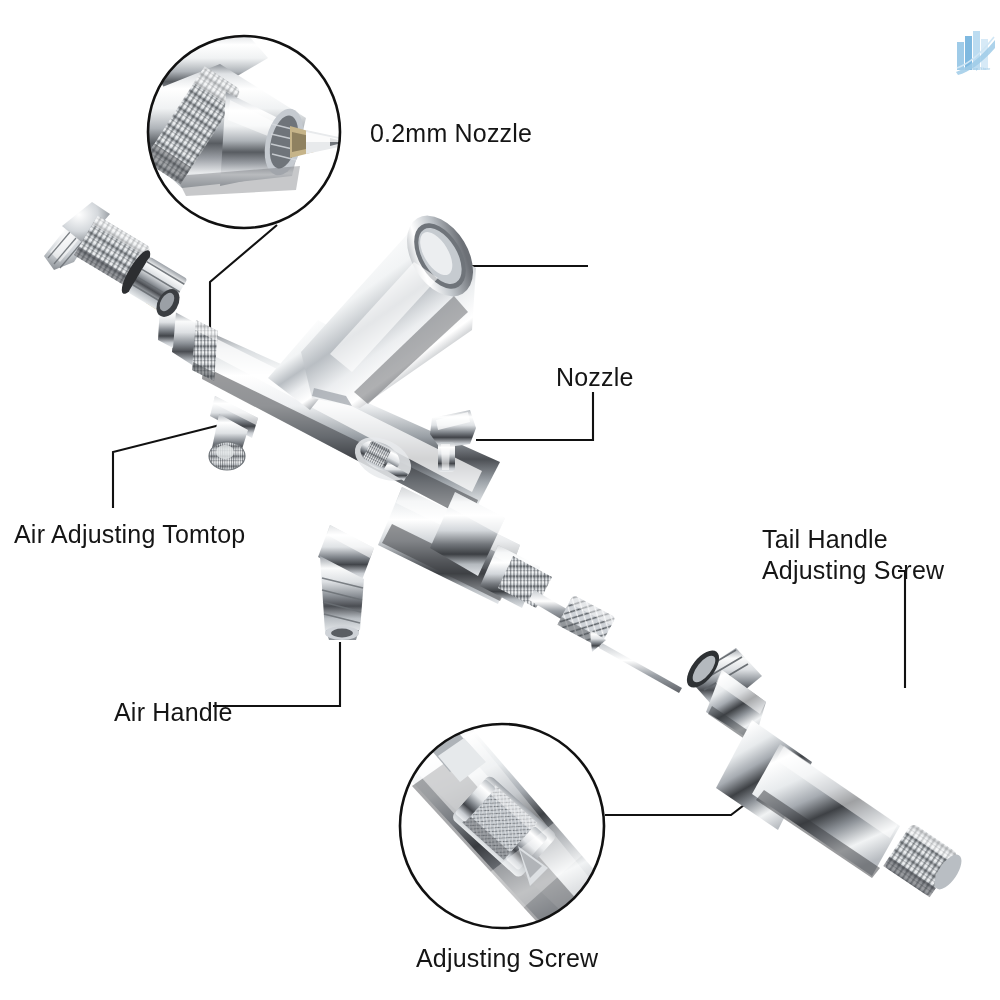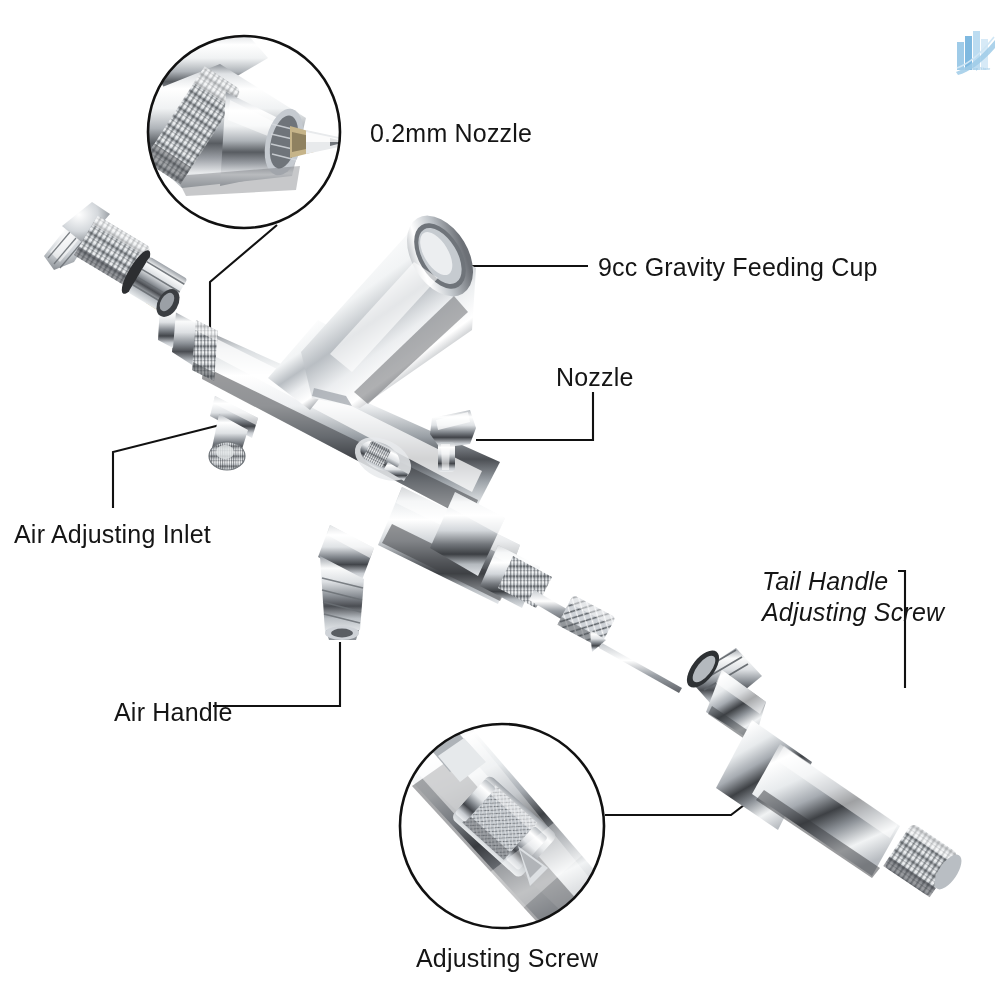--- a/index.html
+++ b/index.html
@@ -454,29 +454,28 @@
         <path d="M520,850 L542,866 L530,878 Z" fill="#878c92"></path>
 
         <path d="M480,880 L560,818 L588,850 L512,918 Z" fill="#ffffff" opacity="0.35"></path>
       </g>
       <circle cx="502" cy="826" r="102" fill="none" stroke="#111111" stroke-width="2.6"></circle>
     </g>
   </svg>
 
   <div class="label" style="left:370px;top:118px;">0.2mm Nozzle</div>
 
-  <div class="label" style="left:598px;top:252px;">9cc Gravity Feeding Cup</div>
 
   <div class="label" style="left:556px;top:362px;">Nozzle</div>
 
-  <div class="label" style="left:14px;top:519px;">Air Adjusting Inlet</div>
+  <div class="label" style="left:14px;top:519px;">Air Adjusting Tomtop</div>
 
   <div class="label" style="left:114px;top:697px;">Air Handle</div>
 
-  <div class="label two-line" style="left:762px;top:566px;font-style:italic;">Tail Handle
+  <div class="label two-line" style="left:762px;top:524px;">Tail Handle
 Adjusting Screw</div>
 
   <div class="label" style="left:416px;top:943px;">Adjusting Screw</div>
 
   <svg id="brand-logo" viewBox="0 0 42 50">
     <g>
       <rect x="2" y="14" width="7" height="28" fill="#9fcbe8"></rect>
       <rect x="10" y="8" width="7" height="34" fill="#7fb9e0"></rect>
       <rect x="18" y="3" width="7" height="39" fill="#bcdcf1"></rect>
       <rect x="26" y="11" width="7" height="31" fill="#d7eaf7"></rect>

